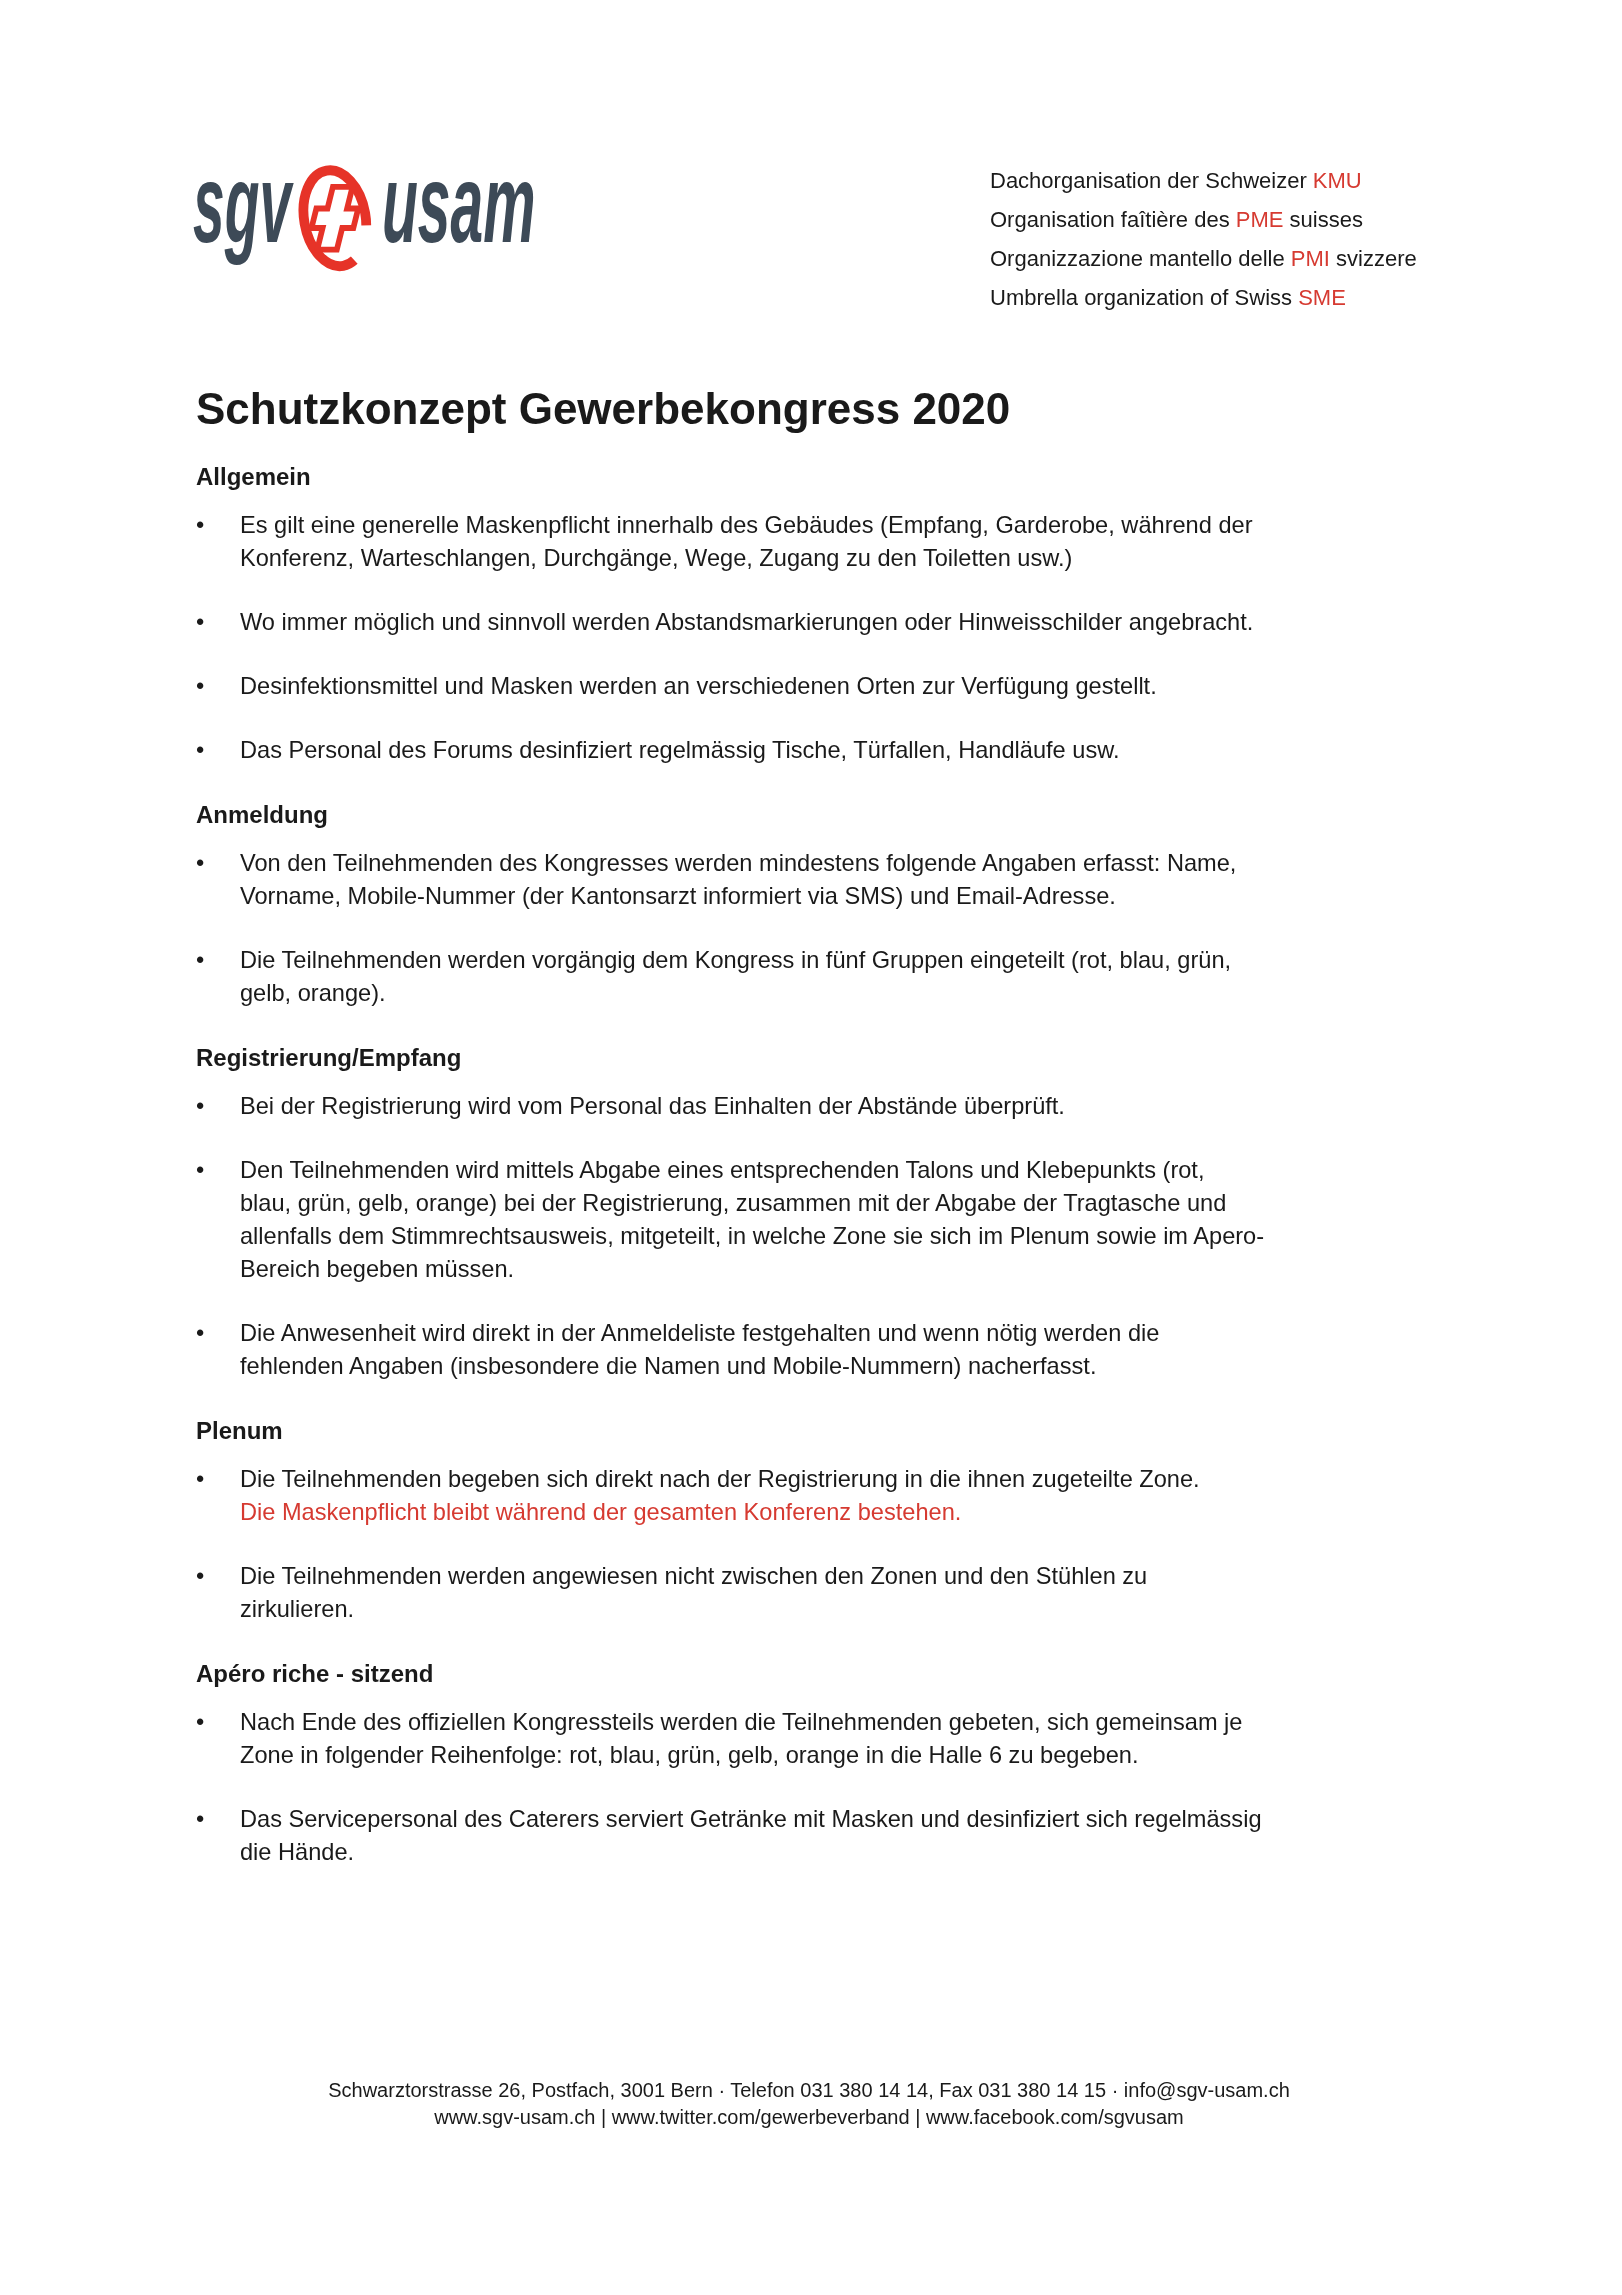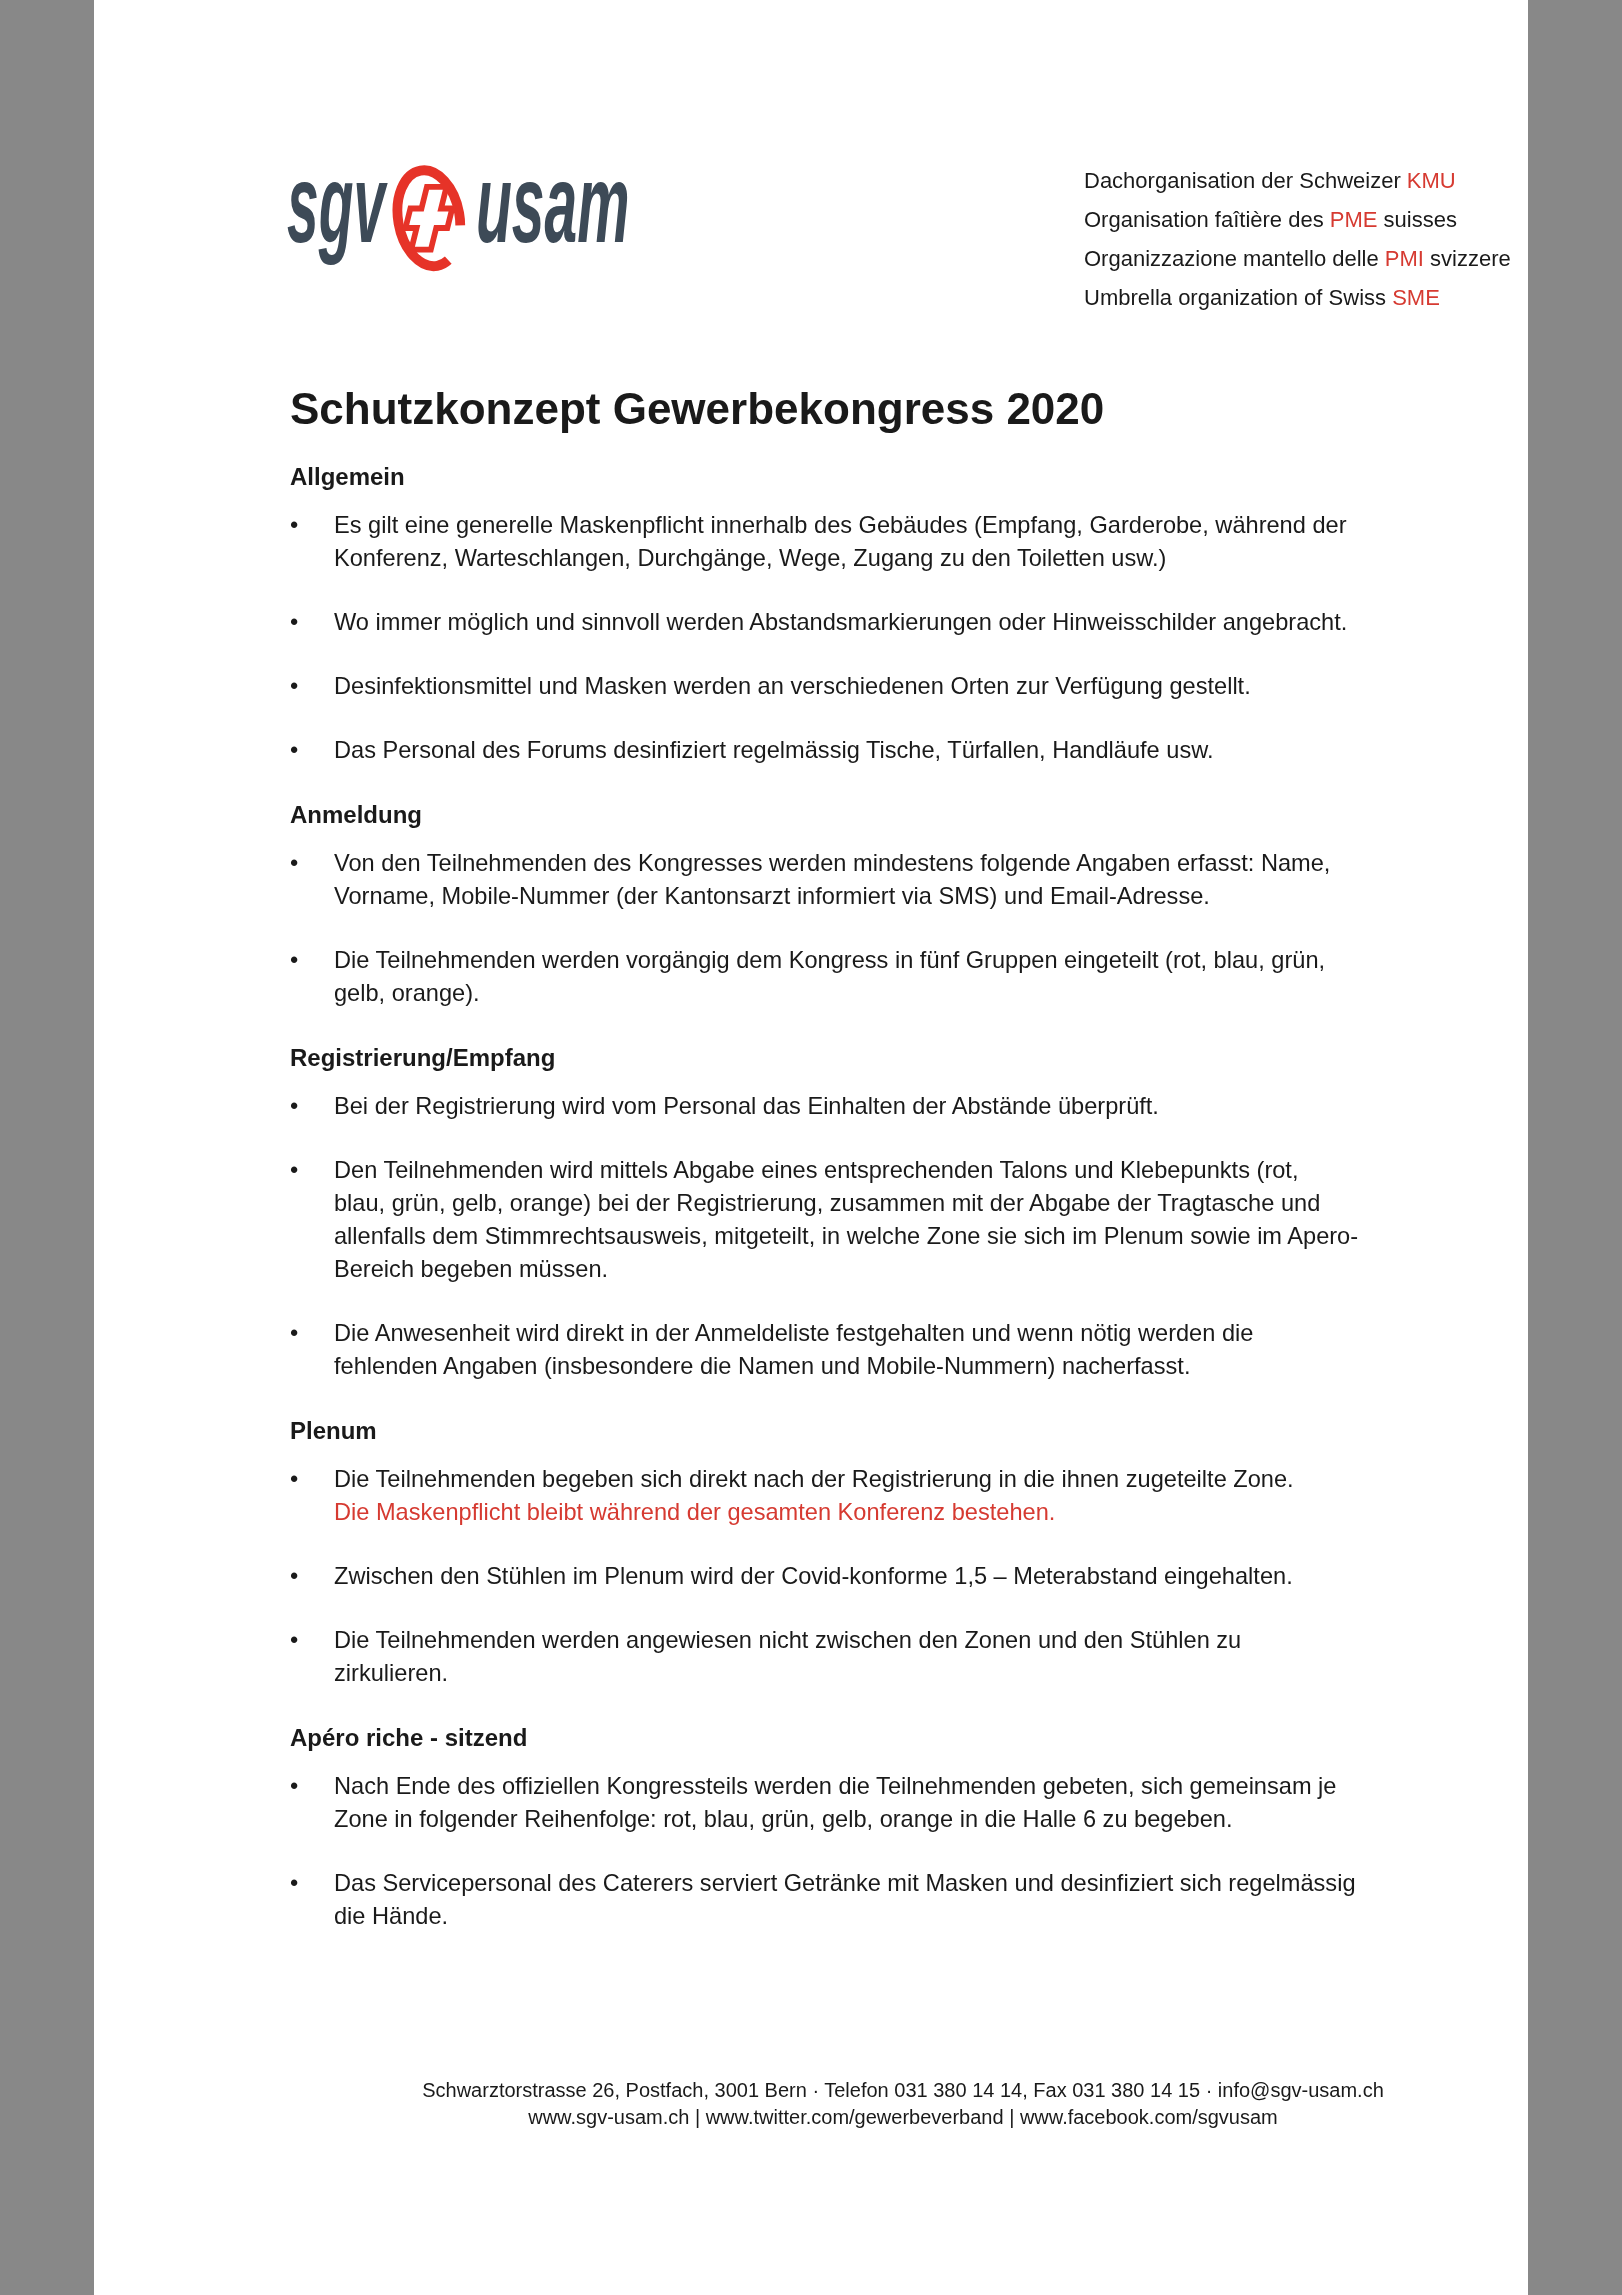--- a/index.html
+++ b/index.html
@@ -5,21 +5,21 @@
   :root{
     --text:#1a1a1a;
     --accent-red:#d63a31;
     --footer-red:#c4453f;
     --logo-red:#e63328;
     --logo-gray:#3d4a57;
   }
   html,body{margin:0;padding:0;background:#888;}
   .page{
     position:relative;
-    width:1434px;height:2295px;
+    width:1622px;height:2295px;
     margin:0 auto;
     background:#ffffff;
     font-family:"Liberation Sans", sans-serif;
     color:var(--text);
     overflow:hidden;
   }
   
   .logo{position:absolute;left:193px;top:162px;width:353px;height:121px;}
   .letterhead{
     position:absolute;left:990px;top:161px;
@@ -140,24 +140,20 @@
 
     <section>
       <h2>Plenum</h2>
       <p class="bullet">
           <span class="marker"></span>
           <span class="btext"><span>Die Teilnehmenden begeben sich direkt nach der Registrierung in die ihnen zugeteilte Zone.
 </span><span class="red">Die Maskenpflicht bleibt während der gesamten Konferenz bestehen.</span></span>
         </p>
       <p class="bullet">
           <span class="marker"></span>
-          <span class="btext">Zwischen den Stühlen im Plenum wird der Covid-konforme 1,5 – Meterabstand eingehalten.</span>
-        </p>
-      <p class="bullet">
-          <span class="marker"></span>
           <span class="btext">Die Teilnehmenden werden angewiesen nicht zwischen den Zonen und den Stühlen zu
 zirkulieren.</span>
         </p>
     </section>
 
     <section>
       <h2>Apéro riche - sitzend</h2>
       <p class="bullet">
           <span class="marker"></span>
           <span class="btext">Nach Ende des offiziellen Kongressteils werden die Teilnehmenden gebeten, sich gemeinsam je

